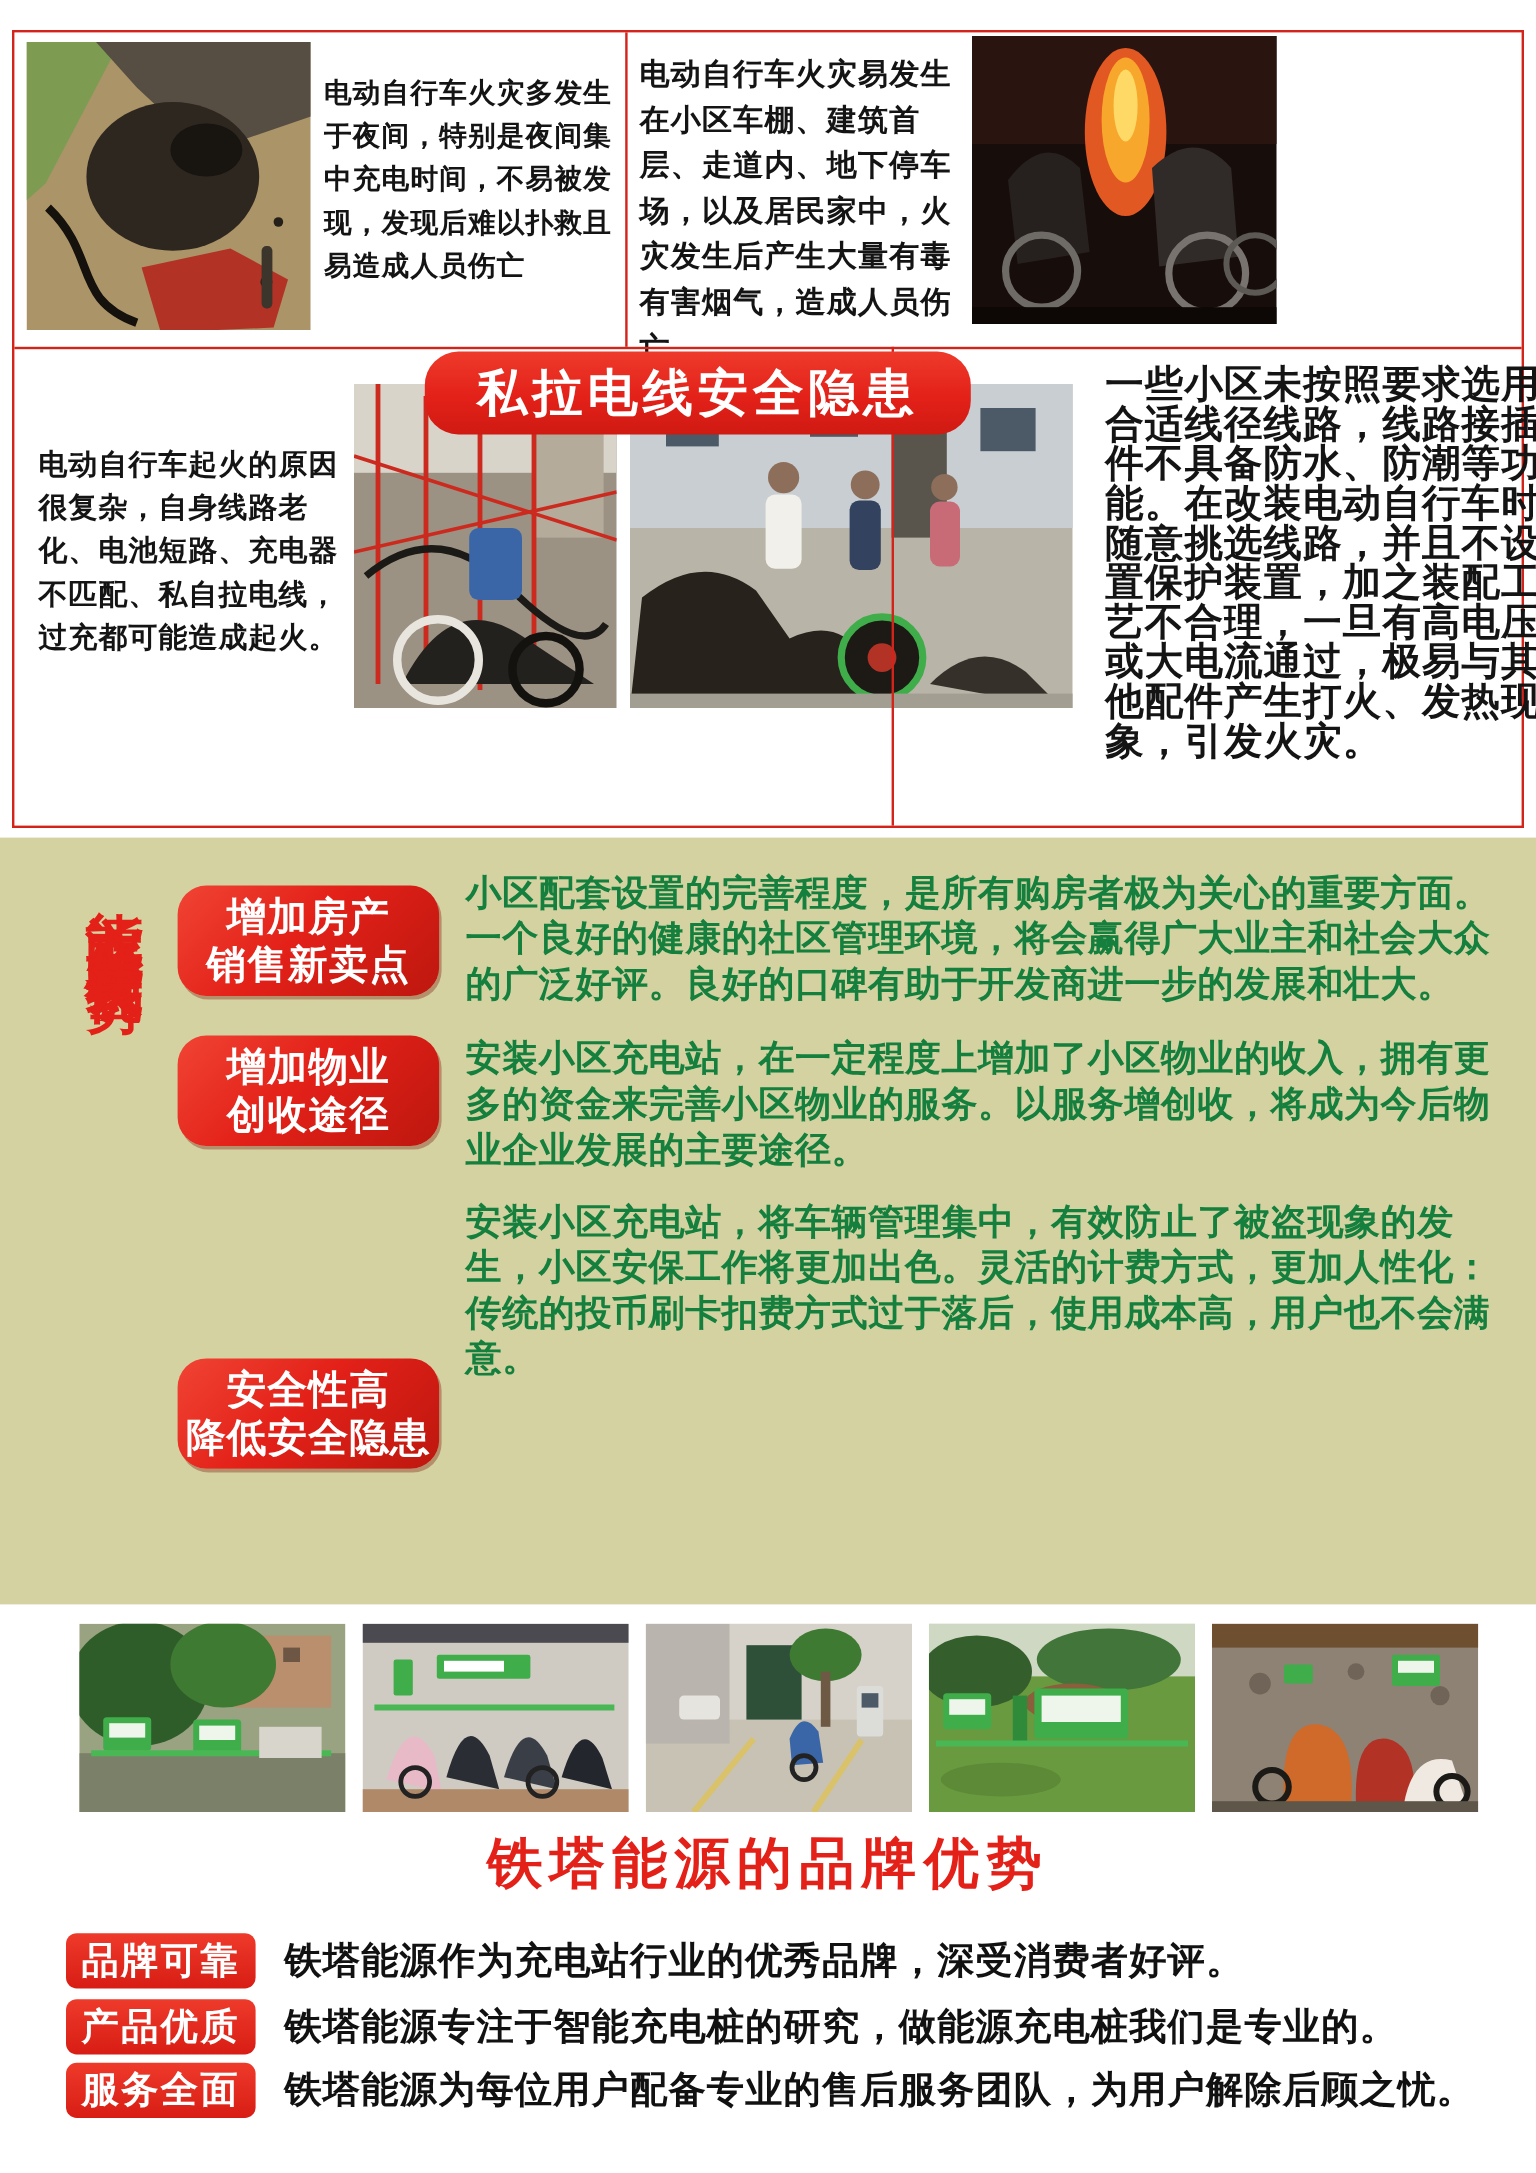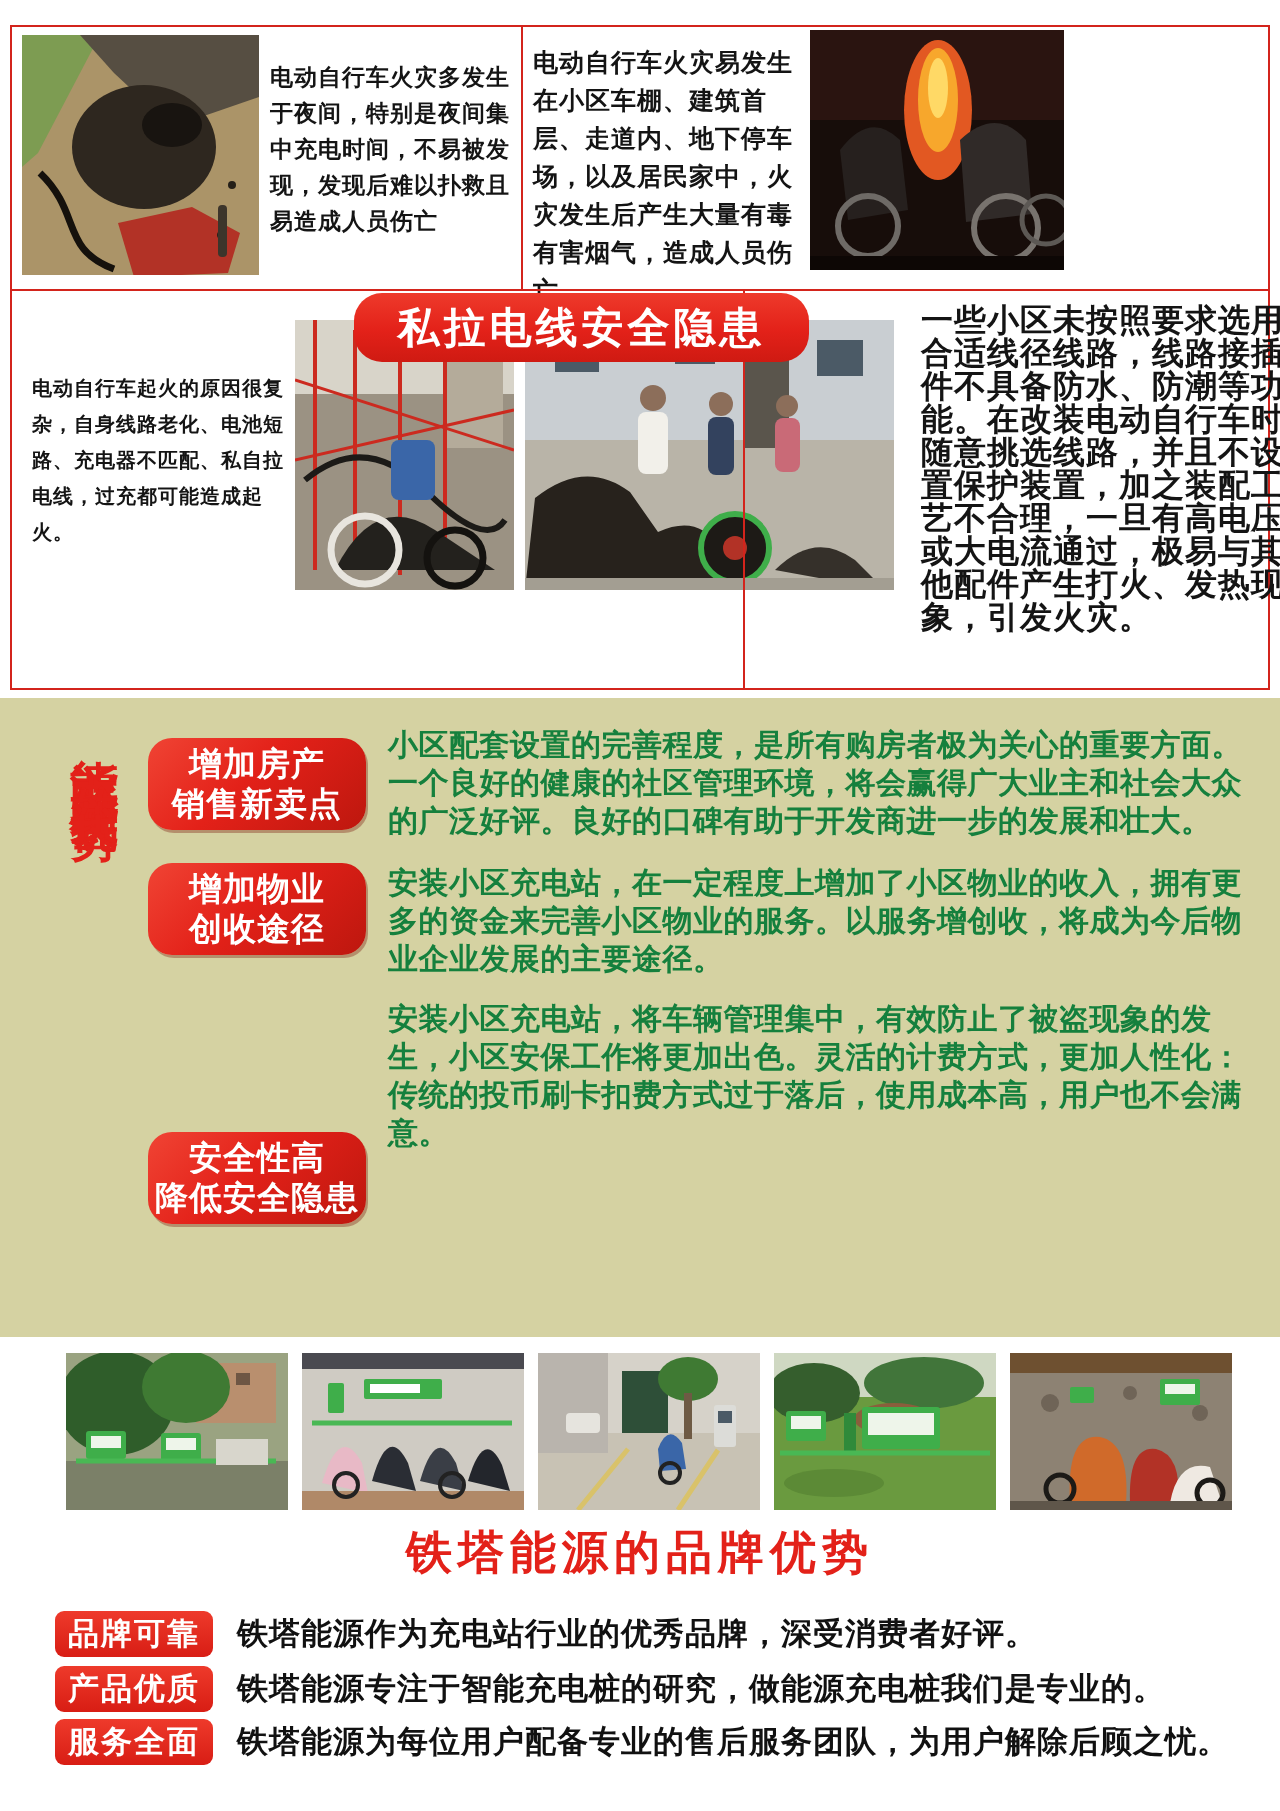--- a/index.html
+++ b/index.html
@@ -7,21 +7,21 @@
         font-family:"Liberation Sans",sans-serif;}
   .abs{position:absolute;}
 
   
   .hazard-box{left:10px;top:25px;width:1256px;height:661px;border:2px solid #d3241c;background:#fff;}
   .vline{background:#d3241c;width:2px;}
   .hline{background:#d3241c;height:2px;}
   .hz-text{color:#141414;font-weight:700;letter-spacing:1px;}
   .t1{left:258px;top:32px;width:248px;font-size:23px;line-height:36px;}
   .t2{left:521px;top:16px;width:270px;font-size:25px;line-height:38px;}
-  .t3{left:20px;top:343px;width:252px;font-size:20px;line-height:36px;}
+  .t3{left:20px;top:343px;width:252px;font-size:24px;line-height:36px;}
   .t4{left:893px;top:277px;width:364px;font-size:32px;line-height:33px;margin-left:16px;}
   .banner{left:342px;top:266px;width:455px;height:69px;background:linear-gradient(180deg,#ee3a2b,#e32119 55%,#cf1a12);
           border-radius:28px;z-index:5;display:flex;align-items:center;justify-content:center;
           color:#fff;font-size:42px;font-weight:700;letter-spacing:4px;}
   .photo{overflow:hidden;}
   .photo svg{display:block;}
 
   
   .advantages-bg{left:0;top:698px;width:1280px;height:639px;background:#d5d2a2;}
   .v-title{left:62px;top:720px;height:560px;writing-mode:vertical-rl;text-orientation:upright;

